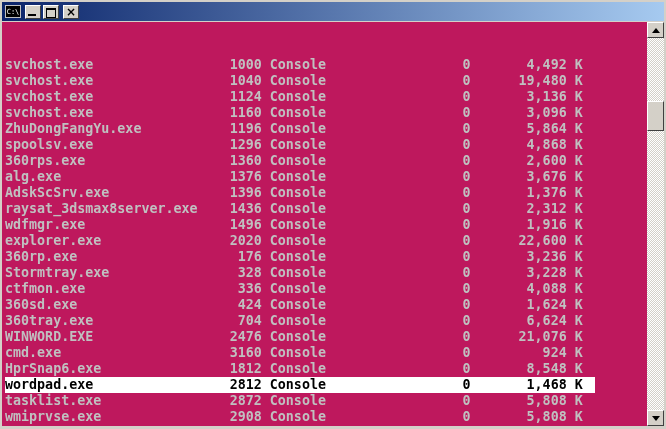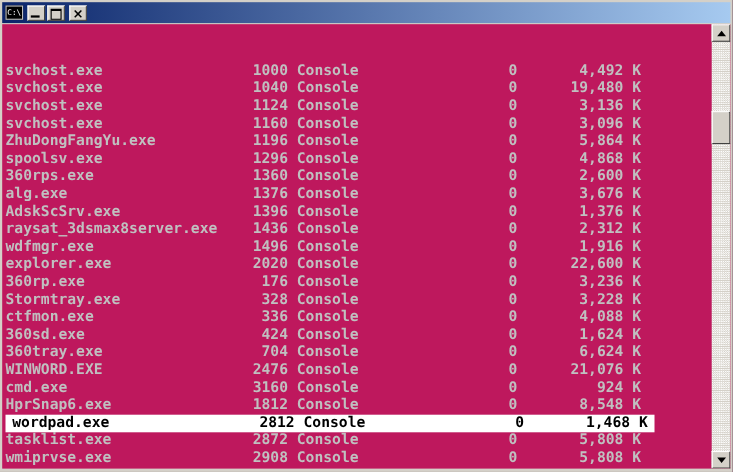--- a/index.html
+++ b/index.html
@@ -41,21 +41,21 @@
     position:relative;margin-top:1px;height:404px;background:#be185d;overflow:hidden;
   }
   .console-output{
     position:absolute;left:0;top:0;right:17px;bottom:0;
     padding:3px 0 0 3px;
     font-family:"DejaVu Sans Mono","Liberation Mono",monospace;
     font-size:13.33px;font-weight:bold;line-height:16px;
     color:#c0c0c0;white-space:pre;cursor:text;
   }
   .row{height:16px;}
-  .row.selected{background:#ffffff;color:#000;width:590px;text-align:center;}
+  .row.selected{background:#ffffff;color:#000;width:590px;}
   .scrollbar{
     position:absolute;right:0;top:0;bottom:0;width:17px;
     background-image:conic-gradient(#fff 25%,#d4d0c8 0 50%,#fff 0 75%,#d4d0c8 0);
     background-size:2px 2px;
   }
   .sb-btn{
     position:absolute;left:0;width:17px;height:16px;background:#D4D0C8;
     border-top:1px solid #fff;border-left:1px solid #fff;
     border-right:1px solid #404040;border-bottom:1px solid #404040;
     box-sizing:border-box;padding:0;

